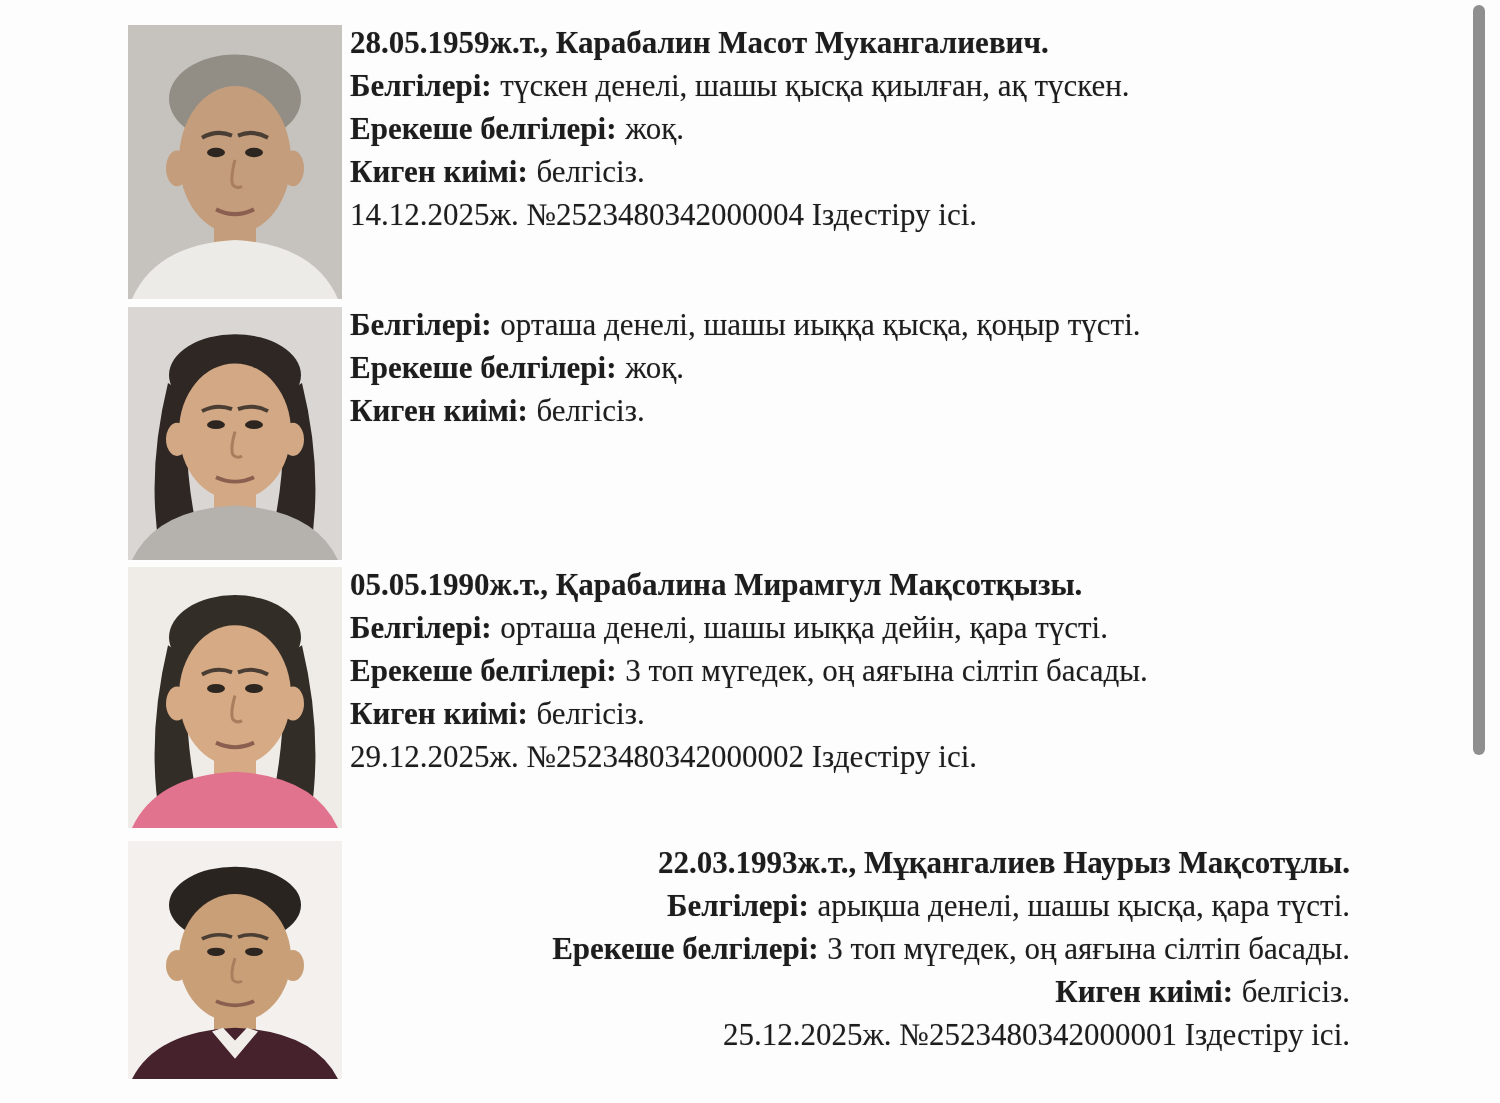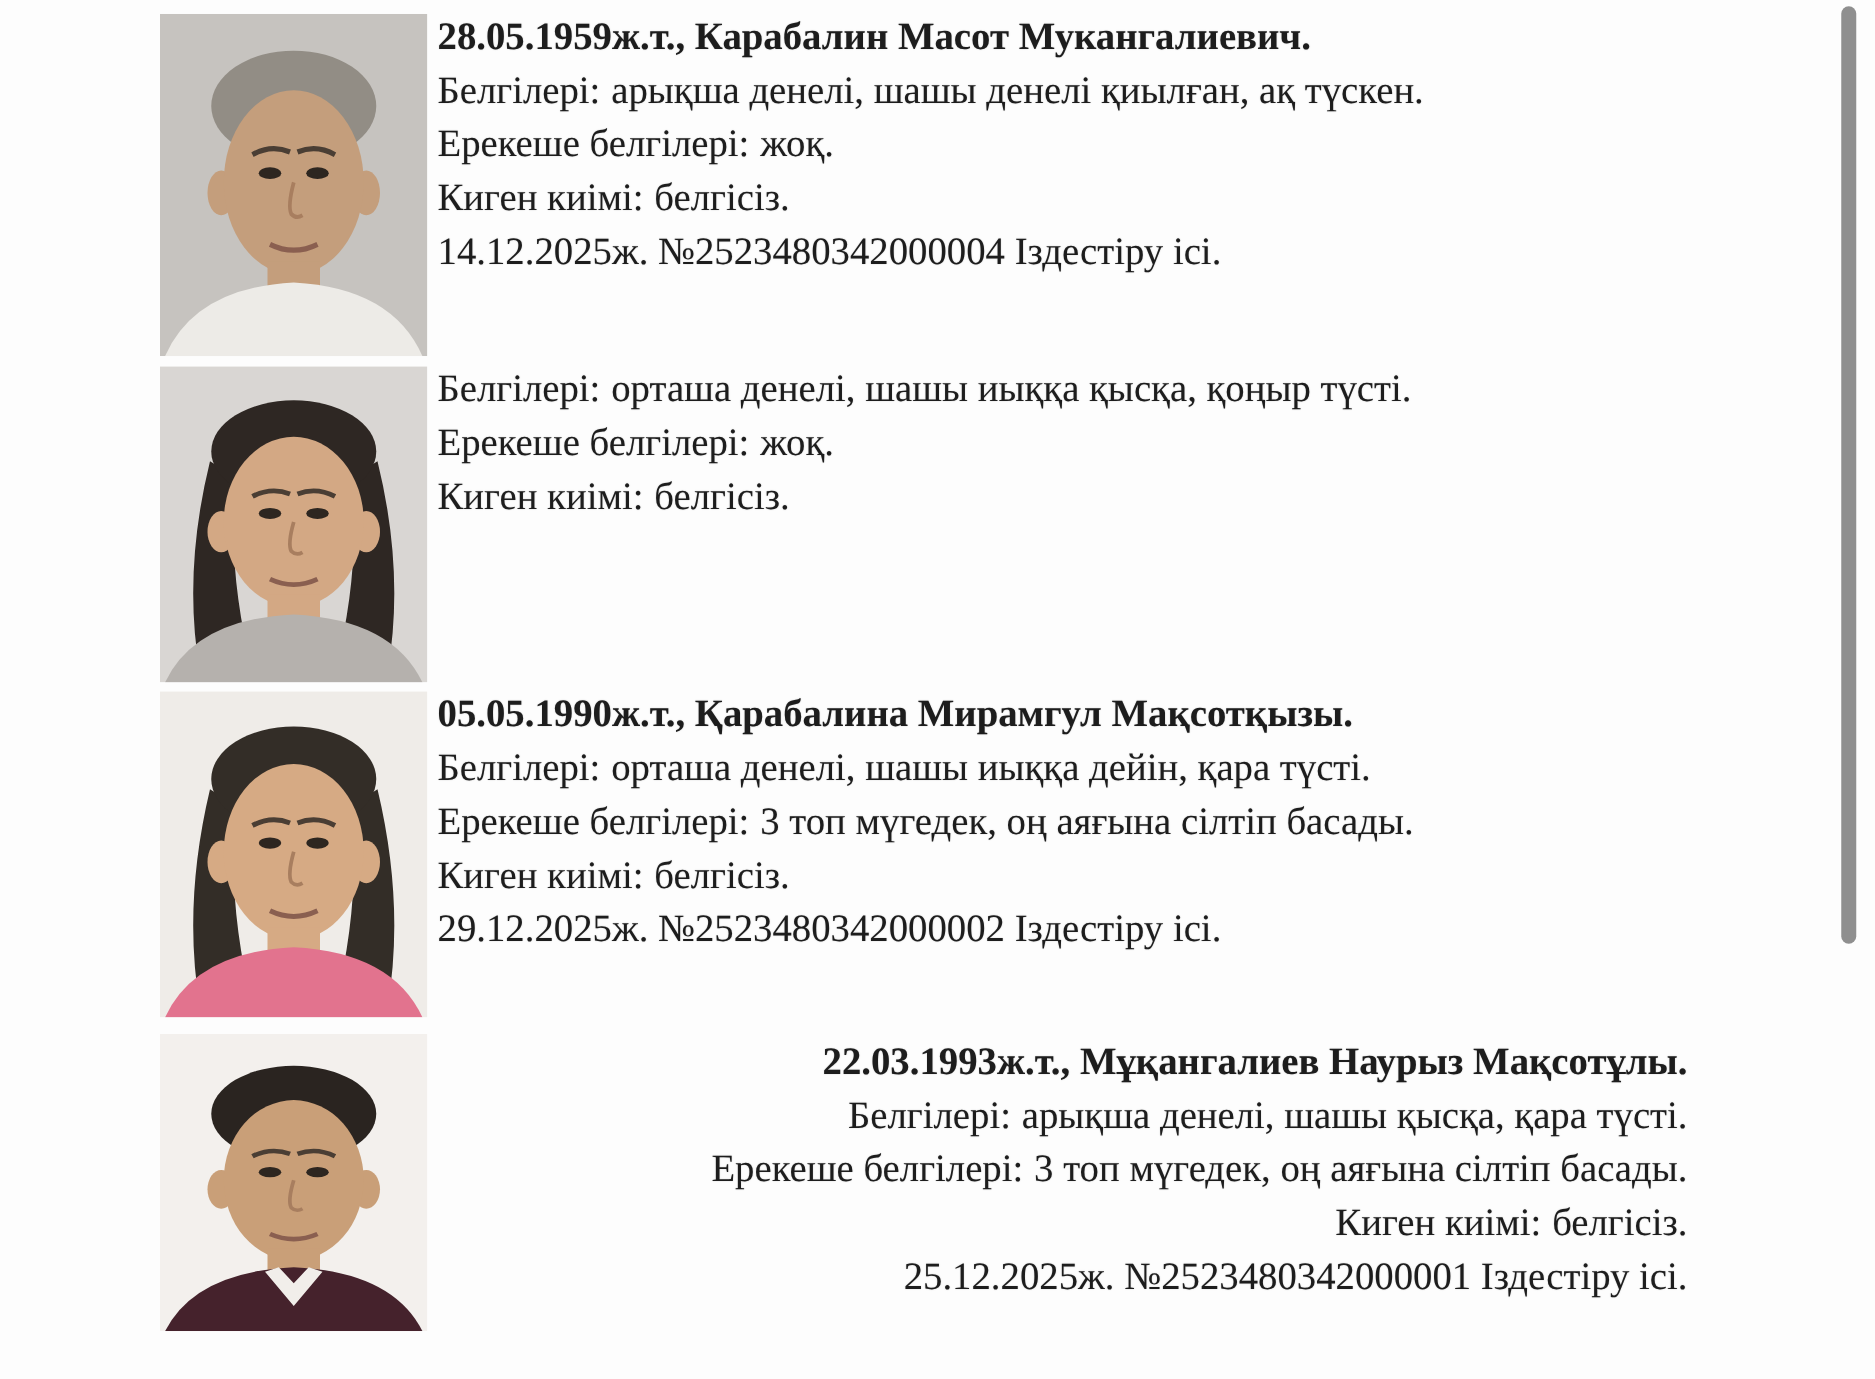--- a/index.html
+++ b/index.html
@@ -2,39 +2,39 @@
 <html><head>
 <meta charset="utf-8">
 <style>
   html,body{margin:0;padding:0;}
   body{
     width:1500px;height:1103px;position:relative;overflow:hidden;
     background:#fdfdfd;
     font-family:"Liberation Serif","DejaVu Serif",serif;
     color:#1d1d1d;
   }
-  .records{position:absolute;inset:0;}
+  .records{position:absolute;inset:0;margin-top:14px;}
   .record{position:absolute;left:128px;}
   .photo{
     position:absolute;left:0;top:0;width:214px;
     overflow:hidden;
   }
   .photo svg{display:block;width:100%;height:100%;}
   .rec1{top:11px;}  .rec1 .photo{height:274px;}
   .rec2{top:293px;} .rec2 .photo{height:253px;}
   .rec3{top:553px;} .rec3 .photo{height:261px;}
   .rec4{top:827px;} .rec4 .photo{height:238px;}
   .text{position:absolute;left:222px;top:-4px;width:1000px;}
   .rec4 .text{top:0px;text-align:right;}
   .line{
     font-size:31px;line-height:43px;white-space:nowrap;
     text-shadow:0 0 1px rgba(45,45,45,0.35);
   }
   .name{font-weight:700;}
-  .lbl{font-weight:400;}
+  .lbl{font-weight:700;}
   .val{margin-left:0.28em;}
   .scrollbar-track{
     position:absolute;right:14px;top:0;width:14px;height:1103px;
   }
   .scrollbar-thumb{
     position:absolute;left:1px;top:5px;width:12px;height:750px;
     border-radius:7px;
   }
 </style>
 </head>
@@ -56,21 +56,21 @@
         <ellipse cx="126" cy="121" rx="9" ry="4.5" fill="#2d2620"></ellipse>
         <path d="M107,128 q-5,18 -2,24 q4,4 9,1" stroke="#a87e5f" stroke-width="3" fill="none"></path>
         <path d="M88,175 q19,9 38,0" stroke="#8a5f50" stroke-width="4" fill="none"></path>
         <rect x="86" y="188" width="42" height="40" fill="#c49e7c"></rect>
         <path d="M4,260 Q28,208 107,204 Q186,208 210,260 Z" fill="#edebe7"></path>
 
       </svg>
     </div>
     <div class="text">
       <div class="line name">28.05.1959ж.т., Карабалин Масот Мукангалиевич.</div>
-      <div class="line detail-line"><span class="lbl">Белгілері:</span><span class="val">арықша денелі, шашы денелі қиылған, ақ түскен.</span></div>
+      <div class="line detail-line"><span class="lbl">Белгілері:</span><span class="val">түскен денелі, шашы қысқа қиылған, ақ түскен.</span></div>
         <div class="line detail-line"><span class="lbl">Ерекеше белгілері:</span><span class="val">жоқ.</span></div>
         <div class="line detail-line"><span class="lbl">Киген киімі:</span><span class="val">белгісіз.</span></div>
       <div class="line case">14.12.2025ж. №2523480342000004 Іздестіру ісі.</div>
     </div>
   </div>
 
   <div class="record rec2">
     <div class="photo">
       <svg viewBox="0 0 214 260" preserveAspectRatio="none" aria-hidden="true">
         <rect x="0" y="0" width="214" height="260" fill="#d9d6d3"></rect>

